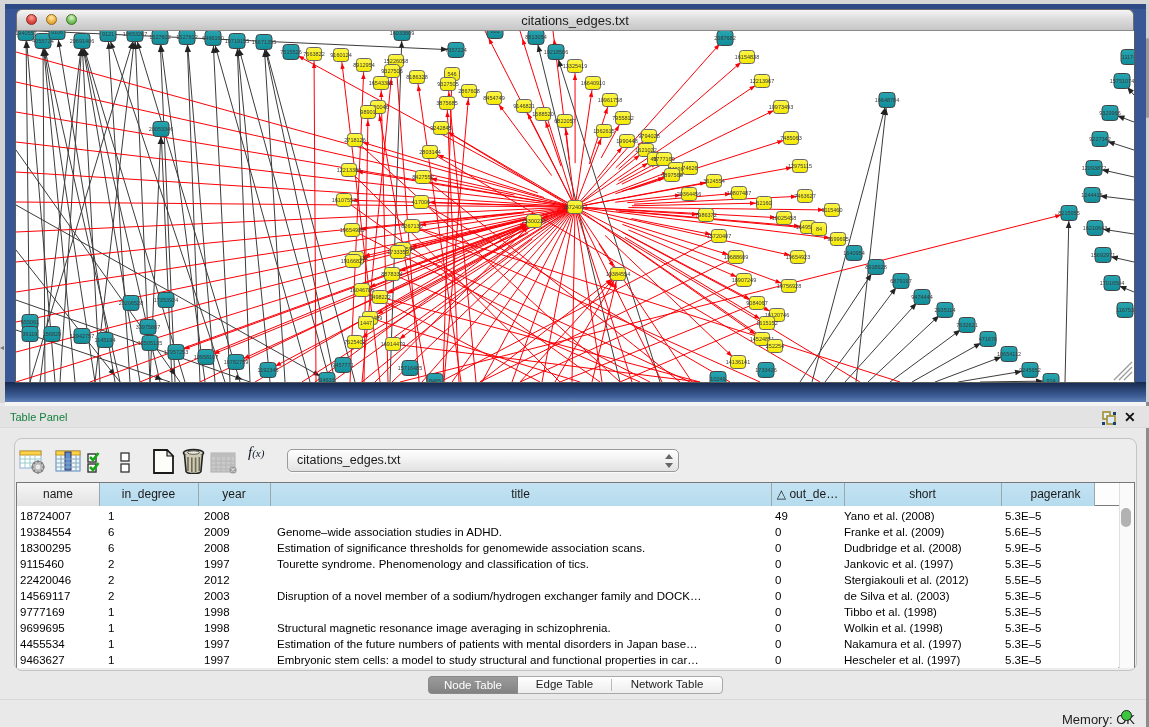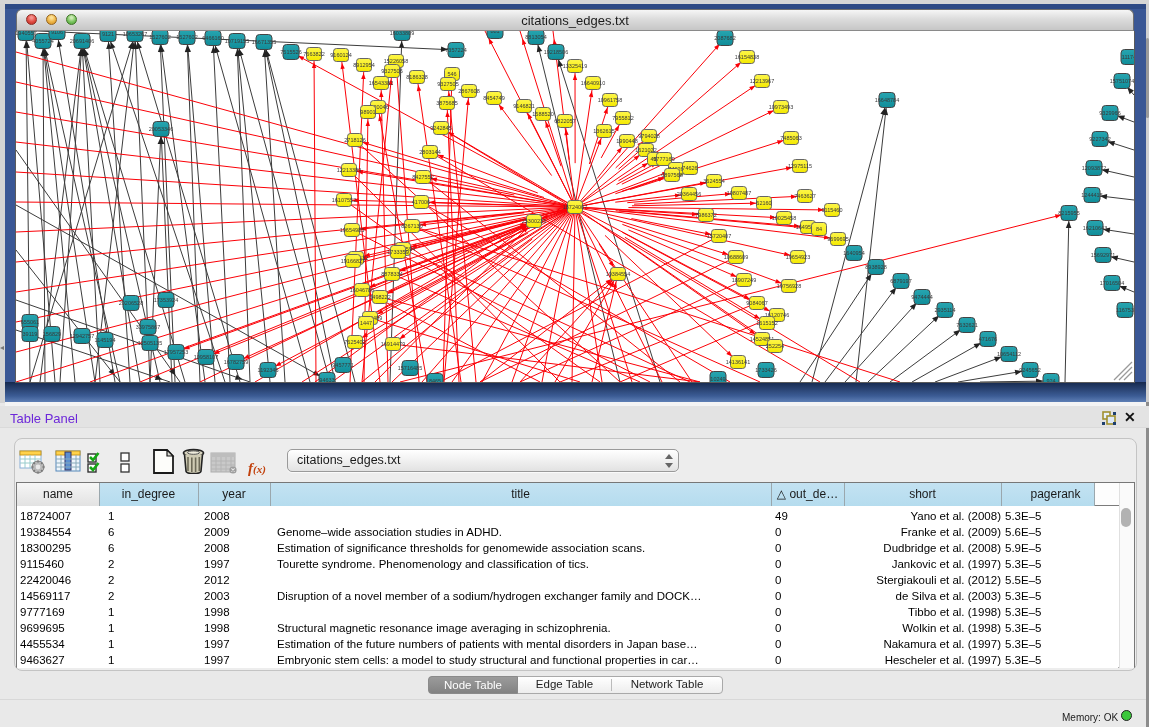--- a/index.html
+++ b/index.html
@@ -20,49 +20,49 @@
 #tlr{left:26px;background:radial-gradient(circle at 50% 30%,#f4938e 12%,#e04b42 55%,#b92c24);border:1px solid #8e2a23}
 #tly{left:46px;background:radial-gradient(circle at 50% 30%,#fce196 12%,#edb445 55%,#d18e25);border:1px solid #97651d}
 #tlg{left:66px;background:radial-gradient(circle at 50% 30%,#cdeab4 12%,#79c45f 55%,#4da035);border:1px solid #3e7427}
 #title{left:16px;top:13px;width:1118px;text-align:center;font-size:13px;color:#1c1c1c}
 #canvasborder{left:15px;top:31px;width:1120px;height:352px;border:1px solid #5a5a5a;border-top:none;background:#fff}
 
 #divider{left:5px;top:402px;width:1141px;height:4px;background:#f4f4f4}
 #grip{left:566px;top:399px;width:18px;height:8px;color:#777;font-size:9px;text-align:center;line-height:8px}
 
 #tpheader{left:0;top:406px;width:1149px;height:22px;background:#e3e3e3;border-bottom:1px solid #dadada}
-#tptitle{left:10px;top:411px;font-size:13px;color:#6d28d9}
+#tptitle{left:10px;top:411px;font-size:11px;color:#15803d}
 #closex{left:1124px;top:409px;font-size:14px;font-weight:bold;color:#111}
 #panel{left:0;top:428px;width:1146px;height:299px;background:#e9e9e9}
 
 #combo{left:287px;top:449px;width:392px;height:23px;border:1px solid #9a9a9a;border-radius:5px;background:linear-gradient(#ffffff,#e2e2e2);box-shadow:0 1px 1px rgba(255,255,255,.8)}
 #combotext{left:297px;top:453px;font-size:12.5px;color:#1a1a1a}
 
 #container{left:14px;top:438px;width:1123px;height:233px;background:#ededed;border:1px solid #c4c4c4;border-radius:8px}
 #tablebox{left:16px;top:482px;width:1119px;height:186px;background:#fff;border:1px solid #777;border-bottom-color:#aaa}
 #thead{left:17px;top:483px;width:1117px;height:23px;background:#fdfdfd;border-bottom:1px solid #7b7b7b}
 #theadblue{left:17px;top:483px;width:1077px;height:23px;background:linear-gradient(#c3e2f2,#b5dcee)}
 .hc{position:absolute;top:483px;height:23px;line-height:23px;font-size:12px;color:#1a1a1a;text-align:center}
 #h0{left:17px;width:82px;background:linear-gradient(#f6f6f6,#e2e2e2)}
 .hdiv{position:absolute;top:483px;width:1px;height:23px;background:#9aa7ad}
 #tbody{left:17px;top:507px;width:1101px;height:161px;overflow:hidden;background:#fff}
 .tr{position:relative;height:16px;font-size:11.5px;color:#000;white-space:nowrap}
 .tr div{position:absolute;top:3px}
 .c0{left:3px} .c1{left:91px} .c2{left:187px} .c3{left:260px} .c4{left:758px}
-.c5{left:827px;width:157px;text-align:right} .c6{left:988px}
+.c5{left:827px;width:157px;text-align:left} .c6{left:988px}
 #vsb{left:1119px;top:483px;width:15px;height:185px;background:#fafafa;border-left:1px solid #e0e0e0}
 #vthumb{left:1121px;top:508px;width:10px;height:19px;background:#b2b2b2;border-radius:5px}
 
 #tabs{left:428px;top:676px;width:295px;height:18px;border:1px solid #a9a9a9;border-radius:4px;background:linear-gradient(#fff,#ededed);overflow:hidden}
 .tab{position:absolute;top:676px;height:18px;line-height:17px;font-size:11.5px;color:#222;text-align:center}
 #tab1{left:428px;width:90px;background:linear-gradient(#9b9b9b,#828282);color:#fff;border-radius:4px 0 0 4px;border:1px solid #8a8a8a}
 #tab2{left:518px;width:93px} #tab3{left:611px;width:112px}
 .tsep{position:absolute;top:679px;width:1px;height:12px;background:#bbb}
 #statline{left:0;top:699px;width:1146px;height:1px;background:#d8d8d8}
-#memory{left:1062px;top:712px;font-size:10px;color:#222}
+#memory{left:1062px;top:712px;font-size:13px;color:#222}
 #memdot{left:1121px;top:710px;width:11px;height:11px;border-radius:50%;background:#3cc83c;border:1px solid #222}
 </style></head><body>
 <div class="abs" id="desk"></div>
 <div class="abs" id="desktop2"></div>
 <div class="abs" id="deskbottom"></div>
 <div class="abs" id="topstrip"></div>
 <div class="abs" id="leftstrip"></div>
 <div class="abs" id="rightstrip"></div>
 <div class="abs" id="rthumb"></div>
 <div class="abs" id="rightedge"></div>
@@ -788,21 +788,21 @@
 <path d="M7 9v14M10.8 9.6v14.4M14.6 9.6v14.4M18.3 9v14" stroke="#6d6a58" stroke-width="1.6"></path>
 <ellipse cx="12.5" cy="4.6" rx="6" ry="1.7" fill="#efecdc" stroke="#555" stroke-width="1"></ellipse>
 </svg>
 <svg class="abs" style="left:210px;top:452px" width="28" height="22" viewBox="0 0 28 22">
 <rect x="1" y="1" width="24" height="19" fill="#c9c9c9" stroke="#adadad"></rect>
 <rect x="1" y="1" width="24" height="4" fill="#bdbdbd"></rect>
 <path d="M1 9h24M1 13h24M1 17h24M6 5v15M11 5v15M16 5v15M21 5v15" stroke="#b5b5b5" stroke-width="1"></path>
 <circle cx="23" cy="18" r="3.6" fill="#9d9d9d"></circle>
     <path d="M21.4 16.4l3.2 3.2M24.6 16.4l-3.2 3.2" stroke="#e6e6e6" stroke-width="1.1"></path>
 </svg>
-<div class="abs" style="left:248px;top:460px;font-size:15px;font-style:italic;font-weight:bold;font-family:'Liberation Serif',serif;color:#c2410c">f<span style="font-size:11px">(x)</span></div>
+<div class="abs" style="left:248px;top:444px;font-size:15px;font-style:italic;font-weight:normal;font-family:'Liberation Serif',serif;color:#0f172a">f<span style="font-size:11px">(x)</span></div>
 <div class="abs" id="combo"></div>
 <div class="abs" id="combotext">citations_edges.txt</div>
 <svg class="abs" style="left:663px;top:453px" width="12" height="16" viewBox="0 0 12 16">
 <path d="M6 1l4 5H2z" fill="#666"></path>
     <path d="M6 15l4-5H2z" fill="#666"></path>
 </svg>
 
 <div class="abs" id="tablebox"></div>
 <div class="abs" id="thead"></div>
 <div class="abs" id="theadblue"></div>

